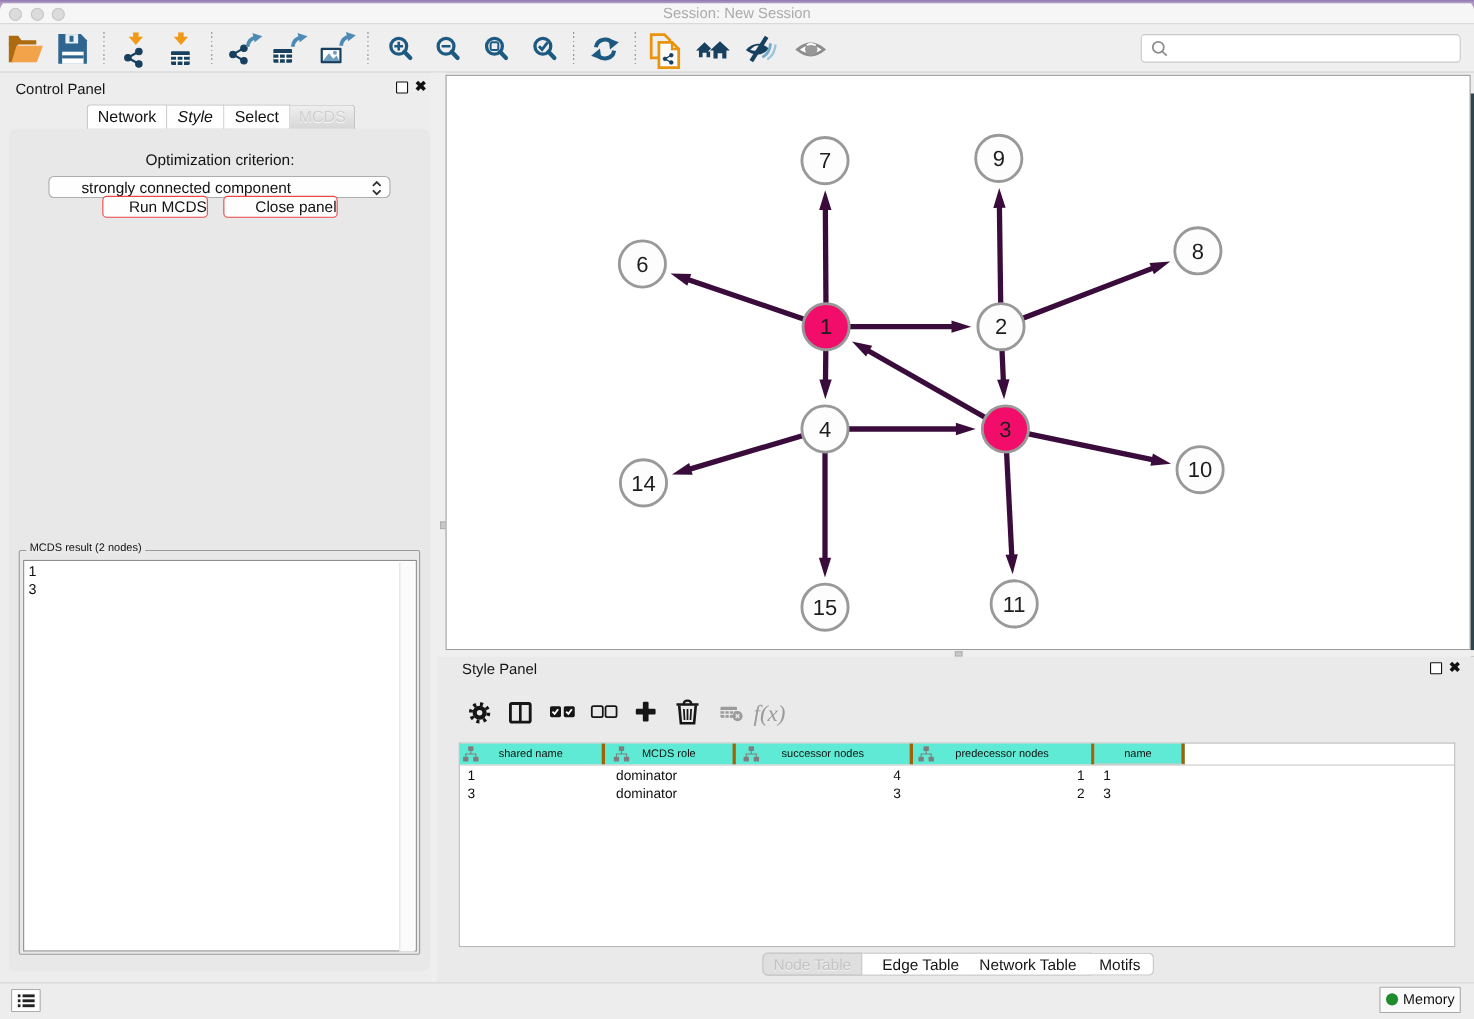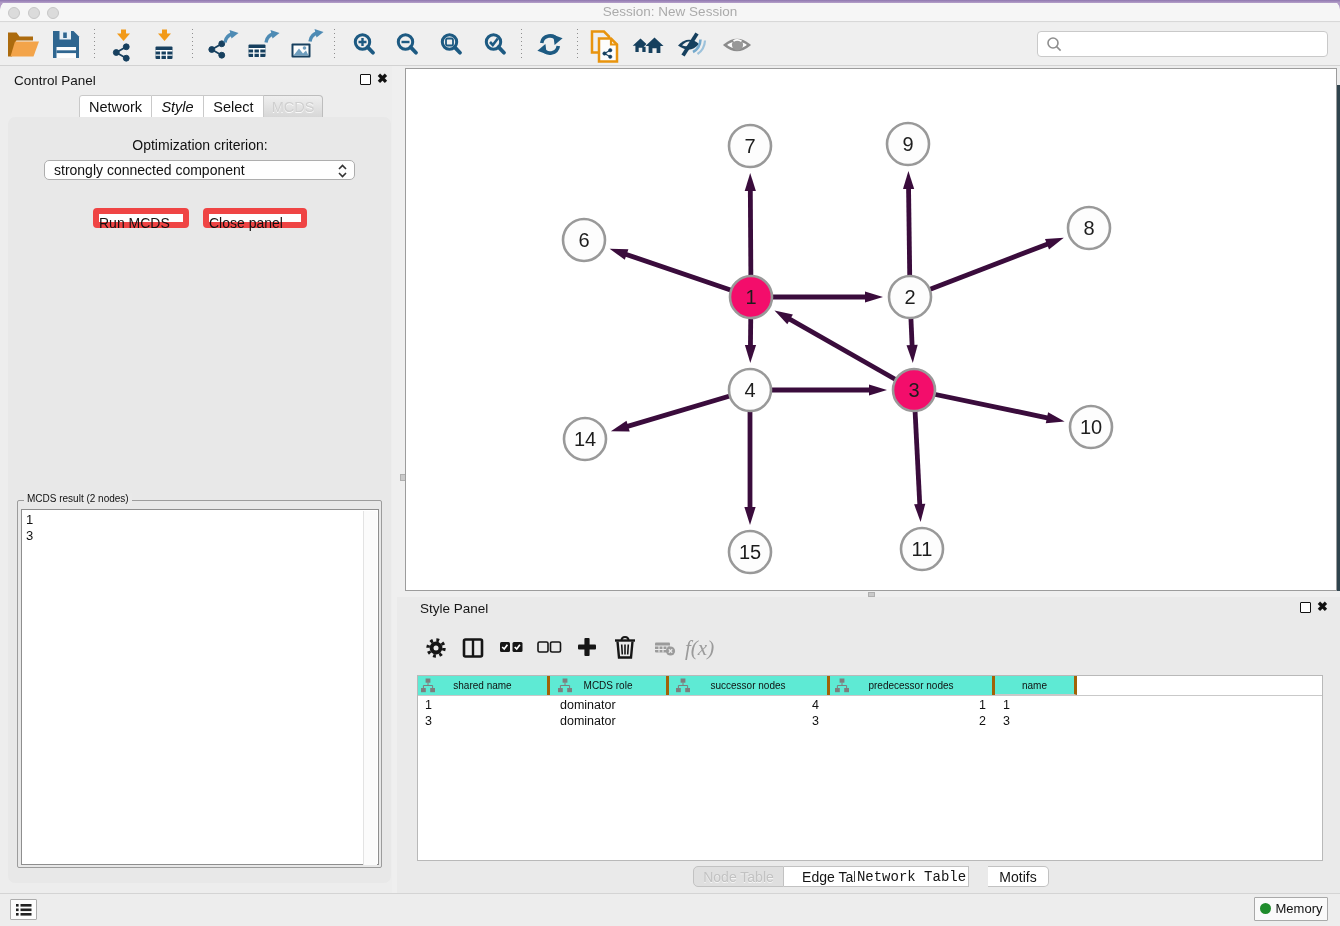--- a/index.html
+++ b/index.html
@@ -19,22 +19,22 @@
   .tsep { top:6px; width:1px; height:32px; background-image:repeating-linear-gradient(to bottom,#8F8F8F 0 1.5px,rgba(0,0,0,0) 1.5px 4px); }
   
   #search { left:1037px; top:8px; width:291px; height:26px; background:#fff; border:1px solid #C9C9C9; border-radius:4px; }
   
   #cp-title { left:14px; top:73px; font-size:13.5px; color:#161616; }
   .sqicon { width:11px; height:11px; border:1.6px solid #111; background:#fff; border-radius:1px; }
   .xicon { font-size:13px; color:#111; font-weight:bold; }
   .cptab { top:95px; height:23px; background:#fff; border:1px solid #C9C9C9; border-left:none; font-size:14.5px; color:#121212; text-align:center; line-height:22px; }
   #cp-content { left:8px; top:117px; width:383px; height:766px; background:#E8E8E8; border-radius:7px; }
   #optlabel { left:0px; top:137px; width:400px; text-align:center; font-size:14px; color:#111; }
-  #optsel { left:44px; top:160px; width:311px; height:20px; background:#FEFEFE; border:1px solid #ADADAD; border-radius:5px; font-size:14px; color:#111; line-height:18px; padding-left:9px; }
-  .btn { top:208px; height:20px; background:#FEFEFE; border:6px solid #ef4444; border-radius:4px; font-size:14px; color:#111; text-align:left; line-height:18px; }
+  #optsel { left:44px; top:160px; width:311px; height:20px; background:#FEFEFE; border:1px solid #ADADAD; border-radius:5px; font-size:14px; color:#111; line-height:18px; padding-left:29px; }
+  .btn { top:178px; height:20px; background:#FEFEFE; border:1px solid #ef4444; border-radius:4px; font-size:14px; color:#111; text-align:right; line-height:18px; }
   #fieldset { left:17px; top:500px; width:365px; height:368px; border:1px solid #9C9C9C; border-radius:2px; }
   #legend { left:24px; top:493px; background:#E9E9E9; padding:0 3px; font-size:10px; color:#111; }
   #mcdsbox { left:21px; top:509px; width:358px; height:356px; background:#fff; border:1px solid #8E8E8E; font-size:13px; color:#111; }
   #mcdsbox .sc { position:absolute; right:1px; top:1px; width:14px; height:354px; background:#FBFBFB; border-left:1px solid #E3E3E3; }
   
   #vdiv { left:392px; top:66px; width:13px; height:827px; background:#EFEFEF; }
   #vdiv .h { position:absolute; left:8px; top:408px; width:6px; height:7px; background:#C9C9C9; border:1px solid #AFAFAF; }
   
   #net { left:405px; top:68px; width:932px; height:523px; background:#fff; border:1px solid #9C9C9C; }
   #nettitle { left:0; top:0; width:930px; height:17px; background:linear-gradient(#F7F7F7,#DCDCDC); border-bottom:1px solid #B9B9B9; }
@@ -409,21 +409,21 @@
       <div class="td" style="left:412px; top:21px; width:156px; text-align:right;">1</div>
       <div class="td" style="left:585px; top:21px;">1</div>
       <div class="td" style="left:7px; top:37px;">3</div>
       <div class="td" style="left:142px; top:37px;">dominator</div>
       <div class="td" style="left:251px; top:37px; width:150px; text-align:right;">3</div>
       <div class="td" style="left:412px; top:37px; width:156px; text-align:right;">2</div>
       <div class="td" style="left:585px; top:37px;">3</div>
     </div>
     <div class="btab abs" style="left:296px; width:91px; background:#DFDFDF; color:#C2C2C2; text-shadow:0 1px 0 #F5F5F5; border-left:1px solid #C2C2C2; border-radius:5px 0 0 5px;">Node Table</div>
     <div class="btab abs" style="left:387px; width:107px;">Edge Table</div>
-    <div class="btab abs" style="left:458px; width:114px;font-family:Liberation Mono, monospace;">Network Table</div>
+    <div class="btab abs" style="left:481px; width:114px;">Network Table</div>
     <div class="btab abs" style="left:591px; width:61px; border-radius:0 5px 5px 0;">Motifs</div>
   </div>
 
   <div id="status" class="abs"></div>
   <div id="listbtn" class="abs">
     <svg width="16" height="14" viewBox="0 0 16 14" style="margin:2.5px 0 0 4.5px;">
       <g fill="#222">
           <rect x="0" y="1" width="2.6" height="2.6"></rect>
           <rect x="0" y="5.5" width="2.6" height="2.6"></rect>
           <rect x="0" y="10" width="2.6" height="2.6"></rect>

